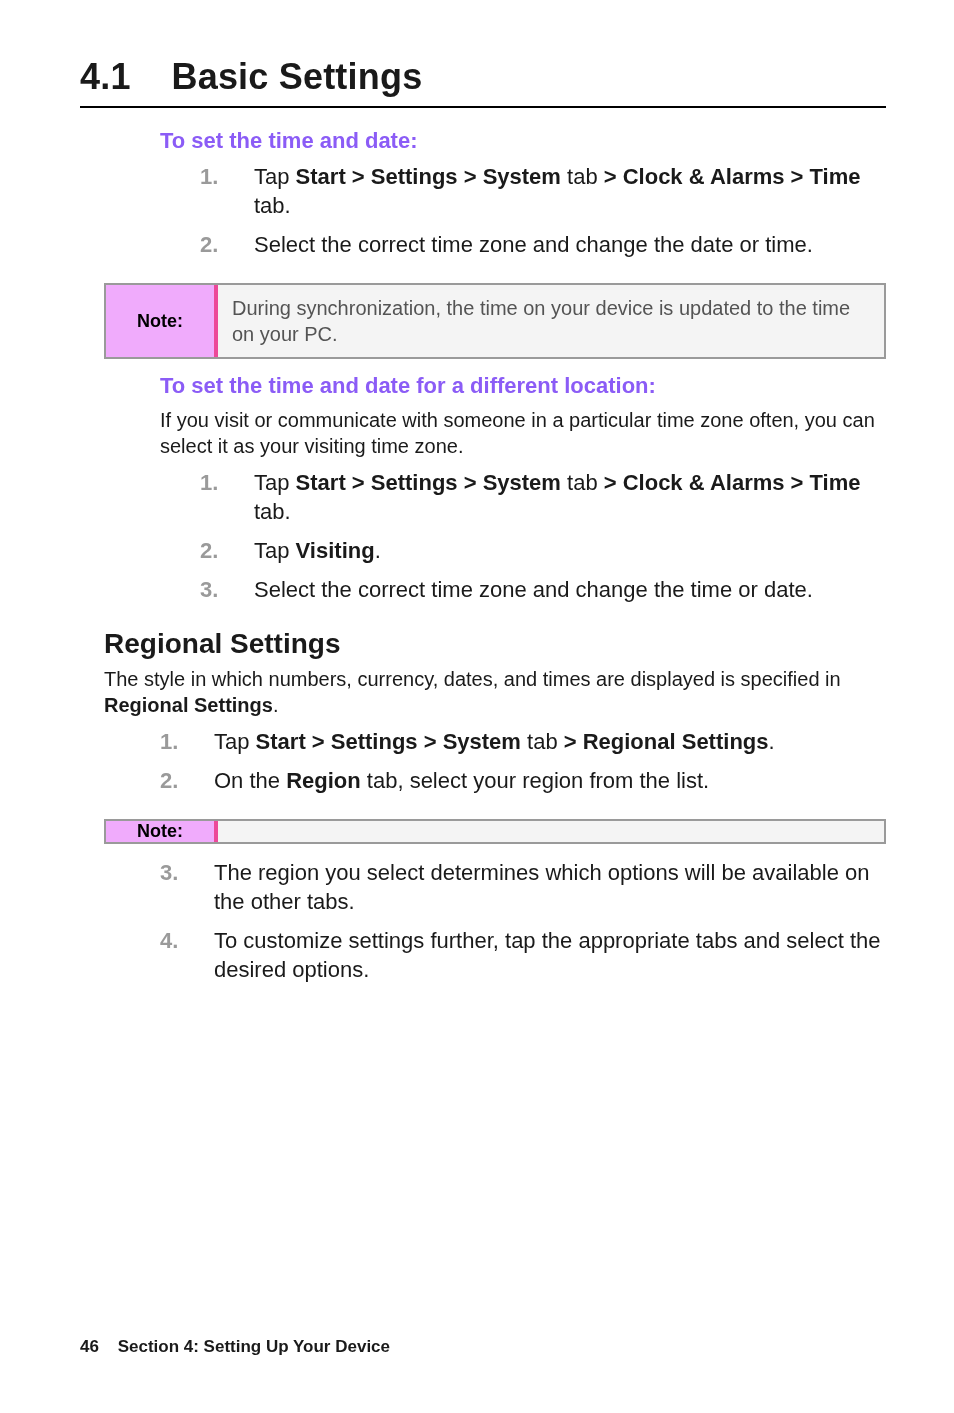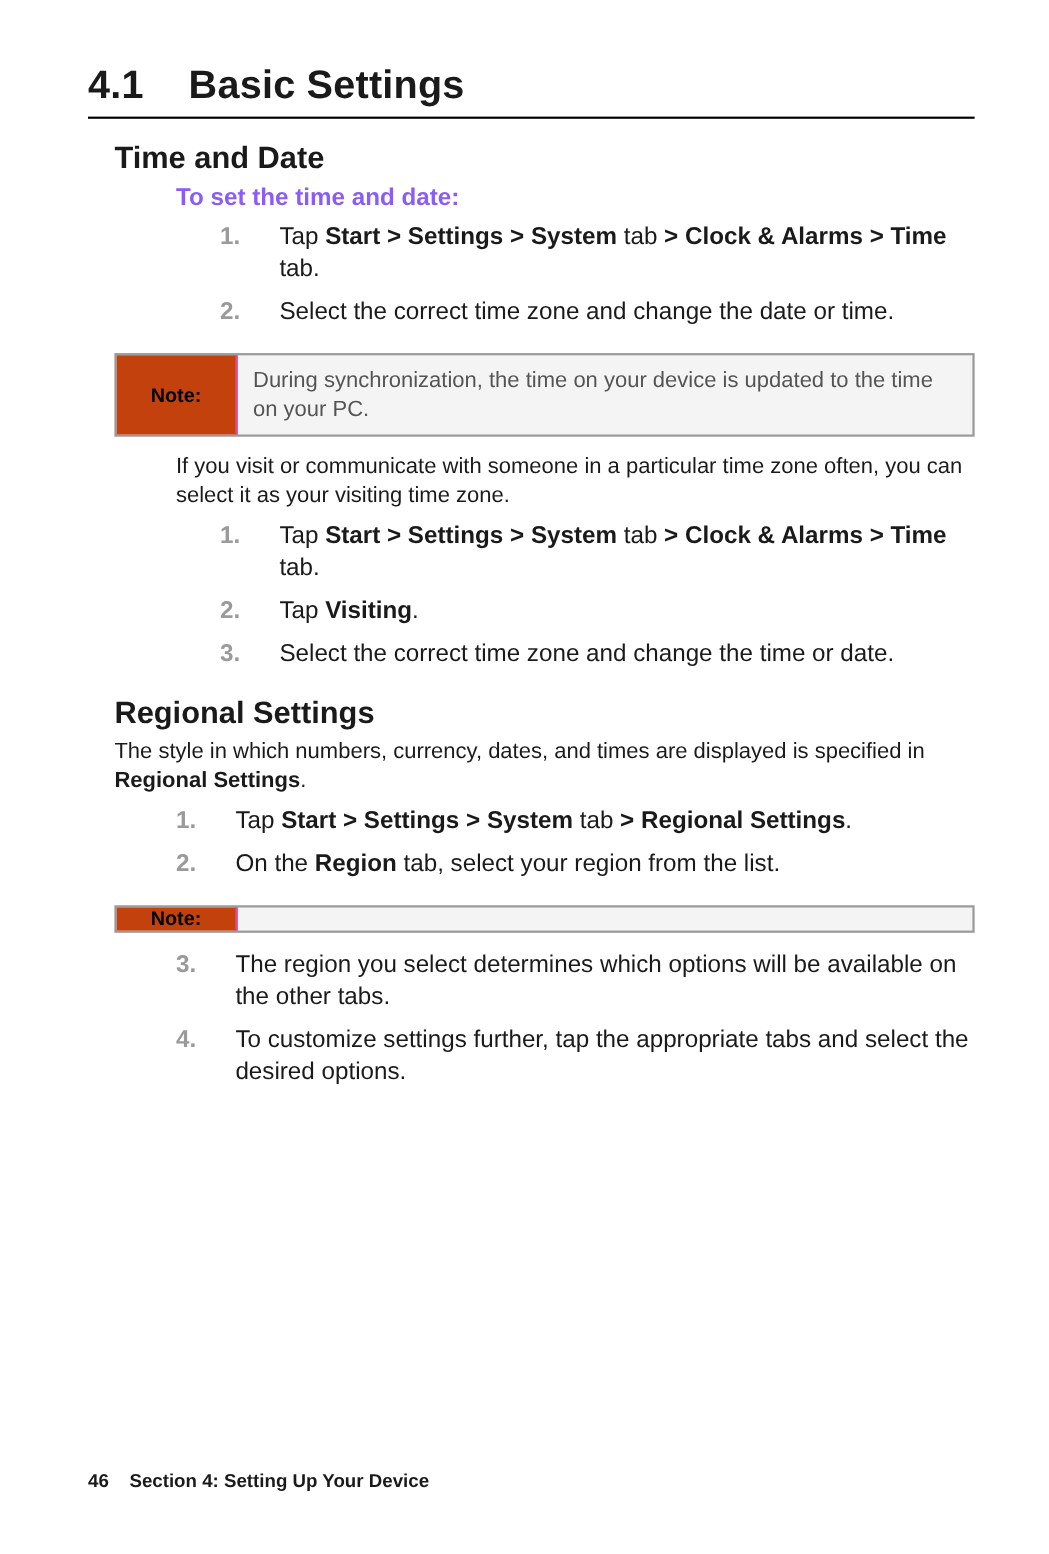--- a/index.html
+++ b/index.html
@@ -74,22 +74,22 @@
   }
   .b { font-weight: 700; }
   .note-box {
     border: 2px solid #9a9a9a;
     margin: 6px 0 14px 24px;
     display: flex;
     align-items: stretch;
     background: #f4f4f4;
   }
   .note-label {
-    background: #c2410c;
-    border-right: 2px solid #ec4899;
+    background: #f0abfc;
+    border-right: 4px solid #ec4899;
     font-weight: 700;
     font-size: 18px;
     display: flex;
     align-items: center;
     justify-content: center;
     width: 108px;
     flex: 0 0 108px;
     color: #000;
   }
   .note-body {
@@ -111,37 +111,37 @@
 </head>
 <body>
 
 <div class="page">
 
   <h1 class="section-title">
     <span class="sec-num">4.1</span>&nbsp;&nbsp;&nbsp;&nbsp;<span>Basic Settings</span>
   </h1>
   <hr class="rule">
 
-  <h2 class="subhead">Time and Date</h2>
   <p class="lead-sub">To set the time and date:</p>
 
   <ol class="steps">
     <li>
       <span>Tap </span><span class="b">Start &gt; Settings &gt; System</span><span> tab </span><span class="b">&gt; Clock &amp; Alarms &gt; Time</span><span> tab.</span>
     </li>
     <li>
       <span>Select the correct time zone and change the date or time.</span>
     </li>
   </ol>
 
   <div class="note-box">
     <div class="note-label">Note:</div>
     <div class="note-body">During synchronization, the time on your device is updated to the time on your PC.</div>
   </div>
 
+  <p class="lead-sub">To set the time and date for a different location:</p>
   <p class="body-para">If you visit or communicate with someone in a particular time zone often, you can select it as your visiting time zone.</p>
 
   <ol class="steps">
     <li>
       <span>Tap </span><span class="b">Start &gt; Settings &gt; System</span><span> tab </span><span class="b">&gt; Clock &amp; Alarms &gt; Time</span><span> tab.</span>
     </li>
     <li>
       <span>Tap </span><span class="b">Visiting</span><span>.</span>
     </li>
     <li>

